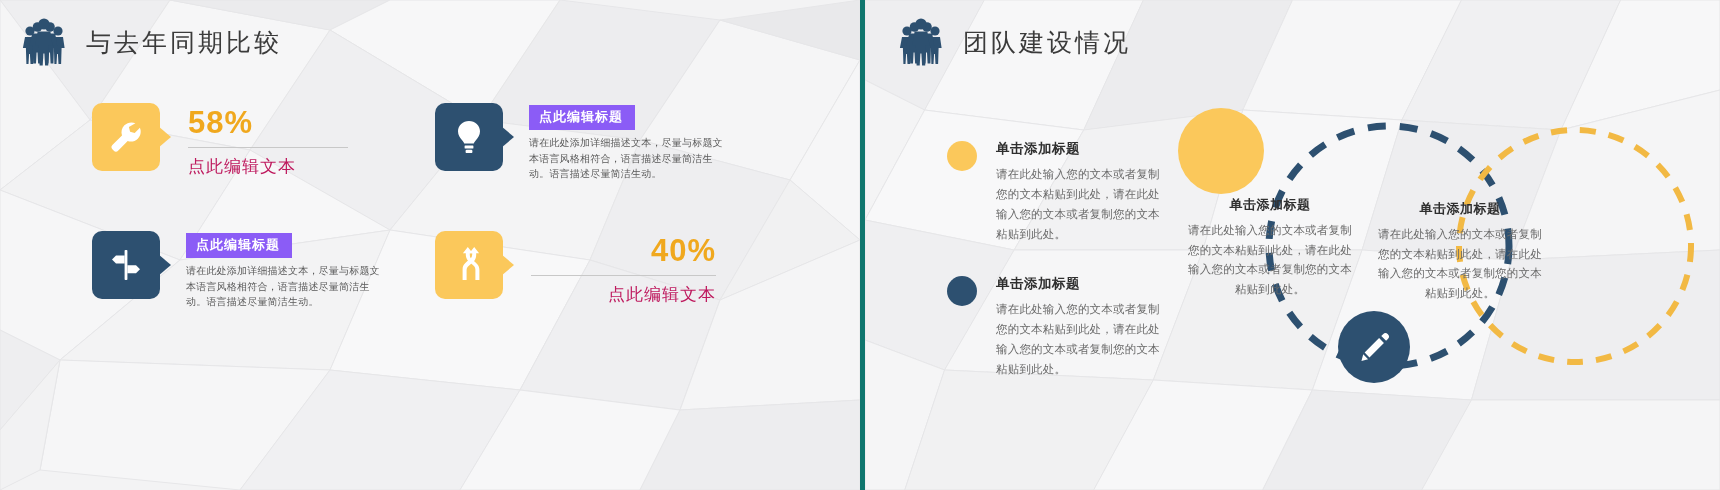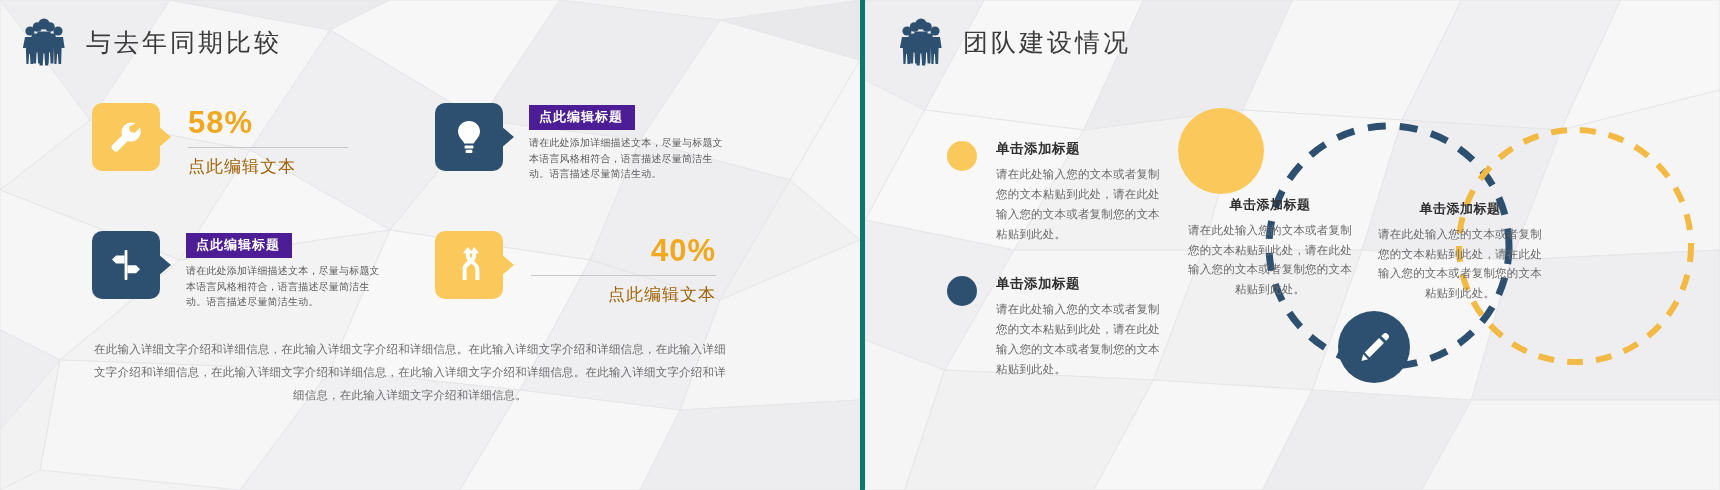--- a/index.html
+++ b/index.html
@@ -53,28 +53,28 @@
   .badge.navy   .tail { border-left: 13px solid #2d5070; }
   .badge svg { width: 40px; height: 40px; fill: #ffffff; }
 
   
   .pct-block { margin-left: 28px; padding-top: 4px; }
   .pct-num {
     font-size: 31px; font-weight: bold; color: #f0a81e; letter-spacing: 1px;
     line-height: 1.05;
   }
   .pct-rule { height: 1px; background: #c8c8c8; margin: 7px 0 7px 0; }
-  .pct-cap { font-size: 17px; color: #a16207; letter-spacing: 1px; }
+  .pct-cap { font-size: 17px; color: #be185d; letter-spacing: 1px; }
   .pct-block.l { text-align: left; }
   .pct-block.r { text-align: right; }
 
   
   .txt-block { margin-left: 26px; width: 196px; padding-top: 2px; }
   .txt-title {
-    display: inline-block; background: #4c1d95; color: #ffffff;
+    display: inline-block; background: #8b5cf6; color: #ffffff;
     font-size: 13px; font-weight: bold; letter-spacing: 1px;
     padding: 3px 12px 4px 10px; margin-bottom: 5px;
   }
   .txt-body {
     font-size: 10px; color: #5a5a5a; line-height: 1.55; letter-spacing: 0.2px;
   }
 
   .footer-note {
     position: absolute; left: 90px; top: 338px; width: 640px;
     text-align: center; font-size: 11.5px; color: #6d6d6d;
@@ -222,21 +222,20 @@
         </svg>
         <span class="tail"></span>
       </div>
       <div class="pct-block r" style="width:185px;">
         <div class="pct-num">40%</div>
         <div class="pct-rule"></div>
         <div class="pct-cap">点此编辑文本</div>
       </div>
     </div>
 
-    <div class="footer-note">在此输入详细文字介绍和详细信息，在此输入详细文字介绍和详细信息。在此输入详细文字介绍和详细信息，在此输入详细文字介绍和详细信息，在此输入详细文字介绍和详细信息，在此输入详细文字介绍和详细信息。在此输入详细文字介绍和详细信息，在此输入详细文字介绍和详细信息。</div>
   </div>
 
   <div class="slide right">
 
     <svg class="poly-bg" viewBox="0 0 860 490" preserveAspectRatio="none">
       <rect width="860" height="490" fill="#f3f3f4"></rect>
       <g stroke="#e6e6e8" stroke-width="1">
         <polygon points="0,0 120,0 60,110 0,80" fill="#eeeef0"></polygon>
         <polygon points="120,0 280,0 220,130 60,110" fill="#f7f7f8"></polygon>
         <polygon points="280,0 430,0 380,110 220,130" fill="#ececee"></polygon>

